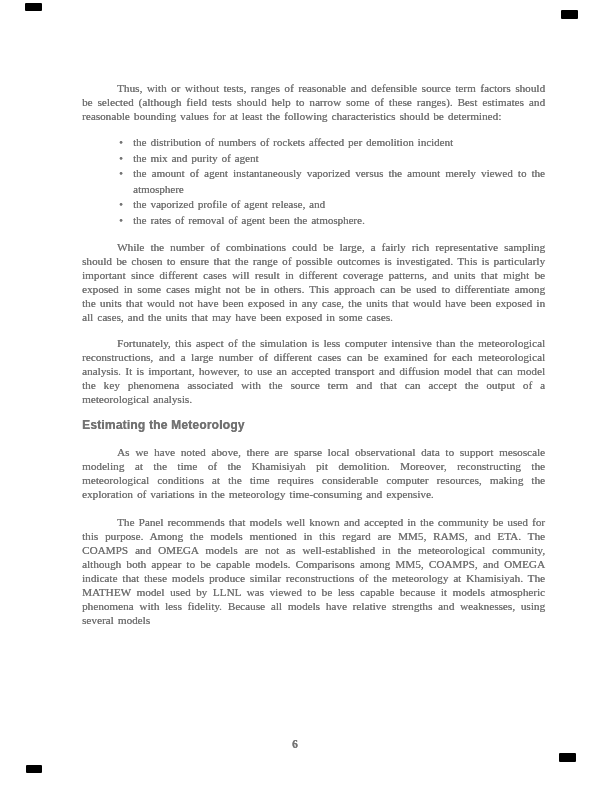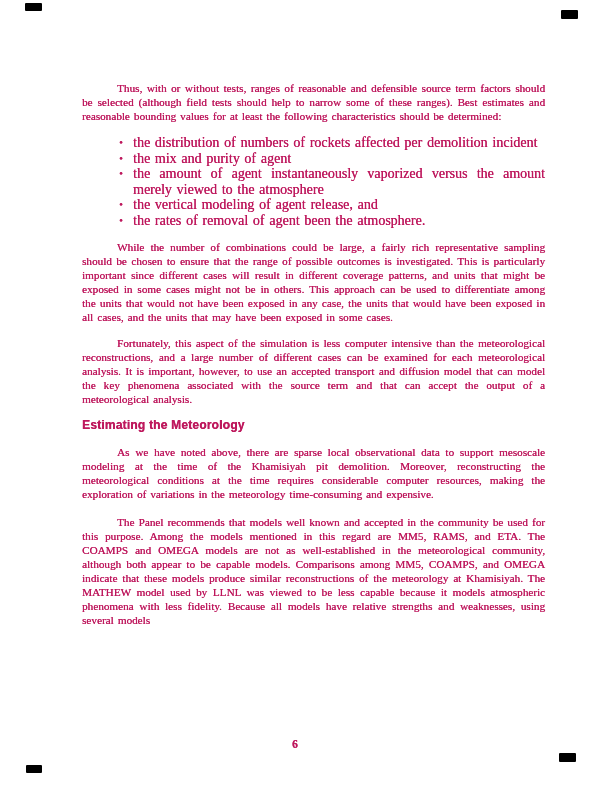--- a/index.html
+++ b/index.html
@@ -7,21 +7,21 @@
     padding: 0;
     background: #ffffff;
   }
   .page {
     position: relative;
     width: 612px;
     height: 792px;
     background: #ffffff;
     overflow: hidden;
     font-family: "Liberation Serif", serif;
-    color: #be185d;
+    color: #737373;
   }
   .content {
     position: absolute;
     left: 82px;
     top: 81px;
     width: 463px;
   }
   .para {
     font-size: 11.2px;
     line-height: 14px;
@@ -33,21 +33,21 @@
   }
   .para.tight { margin-bottom: 12px; }
   .para.after-heading { margin-bottom: 14px; }
   ul.bullet-list {
     list-style: none;
     margin: 0 0 12px 0;
     padding: 0 0 0 51px;
   }
   ul.bullet-list li {
     position: relative;
-    font-size: 14px;
+    font-size: 11px;
     line-height: 15.5px;
     text-align: justify;
     word-spacing: 1.2px;
     text-shadow: 0.25px 0 0 currentColor;
   }
   ul.bullet-list li::before {
     content: "\2022";
     position: absolute;
     left: -14px;
     top: 0;
@@ -91,21 +91,21 @@
   <div class="corner-mark br"></div>
 
   <div class="content">
 
     <p class="para">Thus, with or without tests, ranges of reasonable and defensible source term factors should be selected (although field tests should help to narrow some of these ranges).  Best estimates and reasonable bounding values for at least the following characteristics should be determined:</p>
 
     <ul class="bullet-list">
       <li>the distribution of numbers of rockets affected per demolition incident</li>
       <li>the mix and purity of agent</li>
       <li>the amount of agent instantaneously vaporized versus the amount merely viewed to the atmosphere</li>
-      <li>the vertical modeling of agent release, and</li>
+      <li>the vaporized profile of agent release, and</li>
       <li>the rates of removal of agent been the atmosphere.</li>
     </ul>
 
     <p class="para">While the number of combinations could be large, a fairly rich representative sampling should be chosen to ensure that the range of possible outcomes is investigated. This is particularly important since different cases will result in different coverage patterns, and units that might be exposed in some cases might not be in others.  This approach can be used to differentiate among the units that would not have been exposed in any case, the units that would have been exposed in all cases, and the units that may have been exposed in some cases.</p>
 
     <p class="para tight">Fortunately, this aspect of the simulation is less computer intensive than the meteorological reconstructions, and a large number of different cases can be examined for each meteorological analysis.  It is important, however, to use an accepted transport and diffusion model that can model the key phenomena associated with the source term and that can accept the output of a meteorological analysis.</p>
 
     <h2 class="section-heading">Estimating the Meteorology</h2>
 
     <p class="para after-heading">As we have noted above, there are sparse local observational data to support mesoscale modeling at the time of the Khamisiyah pit demolition.  Moreover, reconstructing the meteorological conditions at the time requires considerable computer resources, making the exploration of variations in the meteorology time-consuming and expensive.</p>

